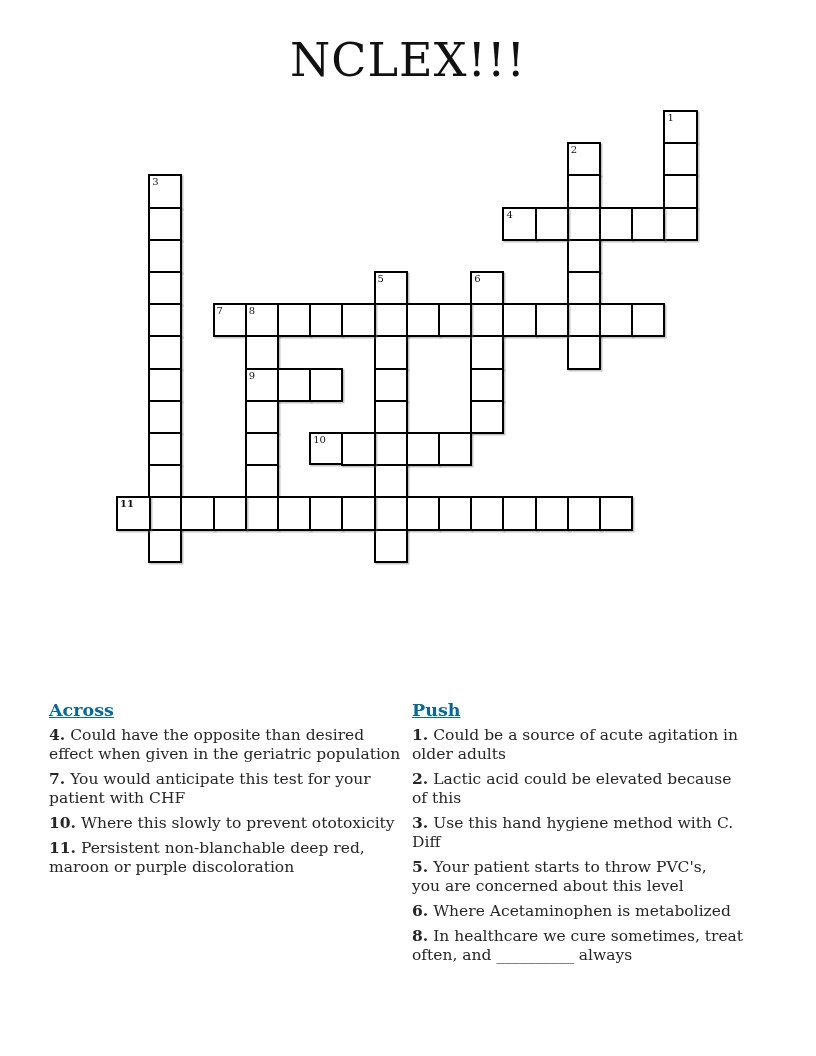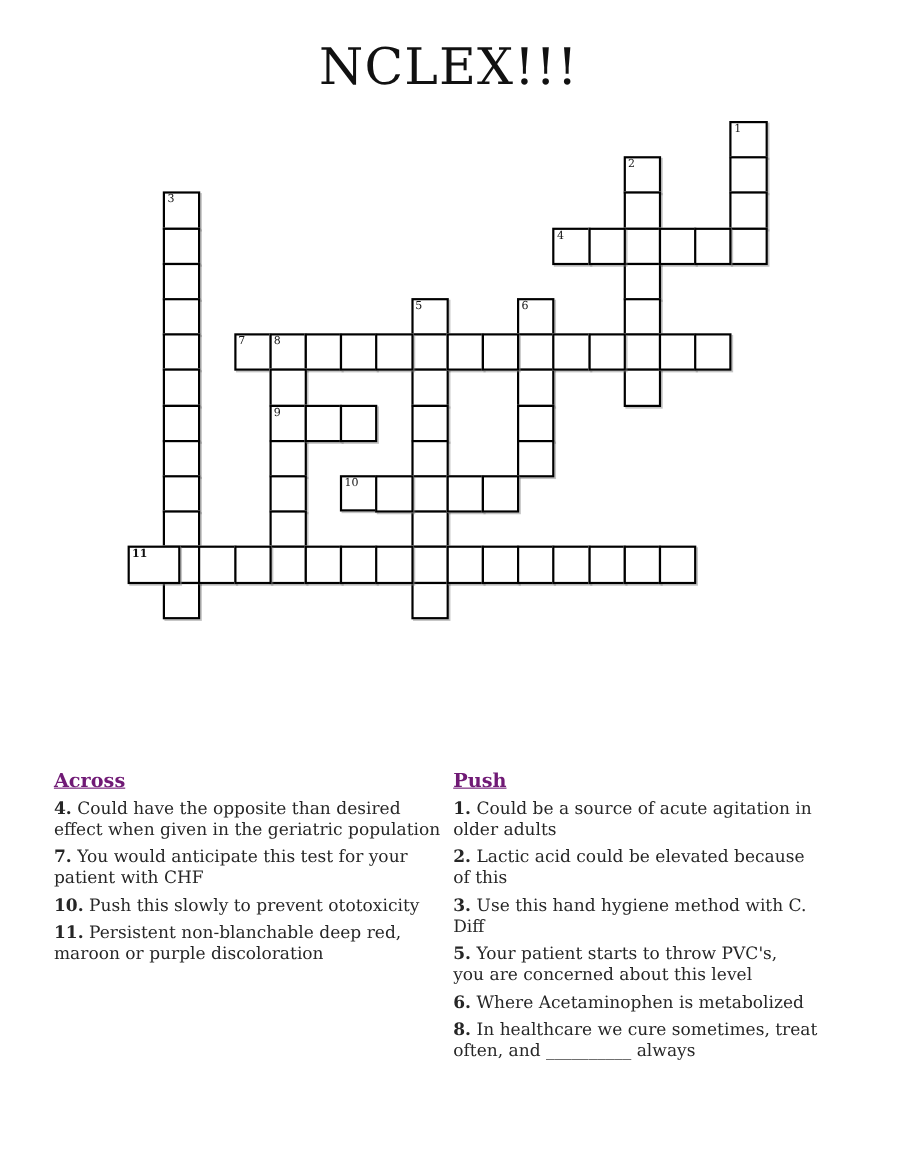--- a/index.html
+++ b/index.html
@@ -49,21 +49,21 @@
     position: absolute;
     top: 700px;
   }
   .clue-col.across { left: 49px;  width: 372px; }
   .clue-col.down   { left: 412px; width: 364px; }
   .clue-heading {
     margin: 0 0 5px 0;
     font-size: 17.5px;
     font-weight: bold;
     text-decoration: underline;
-    color: #701a75;
+    color: #0369a1;
   }
   .clue {
     margin: 0 0 5px 0;
     font-size: 15.5px;
     line-height: 19px;
     color: #262626;
   }
   .clue-num { font-weight: bold; margin-right: 5px; }
   .clue-text { white-space: pre-line; }
 </style>
@@ -151,21 +151,21 @@
       <div class="cell" style="left: 128.8px; top: 354.2px; width: 34.2px; height: 34.2px;"></div>
       <div class="cell" style="left: 128.8px; top: 386.4px; width: 34.2px; height: 34.2px;"></div>
       <div class="cell" style="left: 161px; top: 257.6px; width: 34.2px; height: 34.2px;"></div>
       <div class="cell" style="left: 193.2px; top: 257.6px; width: 34.2px; height: 34.2px;"></div>
       <div class="cell" style="left: 193.2px; top: 322px; width: 34.2px; height: 33px;">
         <span class="cell-num">10</span>
       </div>
       <div class="cell" style="left: 225.4px; top: 322px; width: 34.2px; height: 34.2px;"></div>
       <div class="cell" style="left: 289.8px; top: 322px; width: 34.2px; height: 34.2px;"></div>
       <div class="cell" style="left: 322px; top: 322px; width: 34.2px; height: 34.2px;"></div>
-      <div class="cell" style="left: 0px; top: 386.4px; width: 48px; height: 34.2px; font-weight: bold;">
+      <div class="cell" style="left: 0px; top: 386.4px; width: 35px; height: 34.2px; font-weight: bold;">
         <span class="cell-num">11</span>
       </div>
       <div class="cell" style="left: 64.4px; top: 386.4px; width: 34.2px; height: 34.2px;"></div>
       <div class="cell" style="left: 96.6px; top: 386.4px; width: 34.2px; height: 34.2px;"></div>
       <div class="cell" style="left: 161px; top: 386.4px; width: 34.2px; height: 34.2px;"></div>
       <div class="cell" style="left: 193.2px; top: 386.4px; width: 34.2px; height: 34.2px;"></div>
       <div class="cell" style="left: 225.4px; top: 386.4px; width: 34.2px; height: 34.2px;"></div>
       <div class="cell" style="left: 289.8px; top: 386.4px; width: 34.2px; height: 34.2px;"></div>
       <div class="cell" style="left: 322px; top: 386.4px; width: 34.2px; height: 34.2px;"></div>
       <div class="cell" style="left: 354.2px; top: 386.4px; width: 34.2px; height: 34.2px;"></div>
@@ -178,21 +178,21 @@
   <div class="clue-col across">
     <h2 class="clue-heading">Across</h2>
     <div id="across-list">
   <p class="clue"><b class="clue-num">4.</b><span class="clue-text">Could have the opposite than desired
 effect when given in the geriatric population</span></p>
 
   <p class="clue"><b class="clue-num">7.</b><span class="clue-text">You would anticipate this test for your
 patient with CHF</span></p>
 
 
-  <p class="clue"><b class="clue-num">10.</b><span class="clue-text">Push this slowly to prevent ototoxicity</span></p>
+  <p class="clue"><b class="clue-num">10.</b><span class="clue-text">Where this slowly to prevent ototoxicity</span></p>
 
   <p class="clue"><b class="clue-num">11.</b><span class="clue-text">Persistent non-blanchable deep red,
 maroon or purple discoloration</span></p>
 </div>
   </div>
 
   <div class="clue-col down">
     <h2 class="clue-heading">Push</h2>
     <div id="down-list">
   <p class="clue"><b class="clue-num">1.</b><span class="clue-text">Could be a source of acute agitation in

